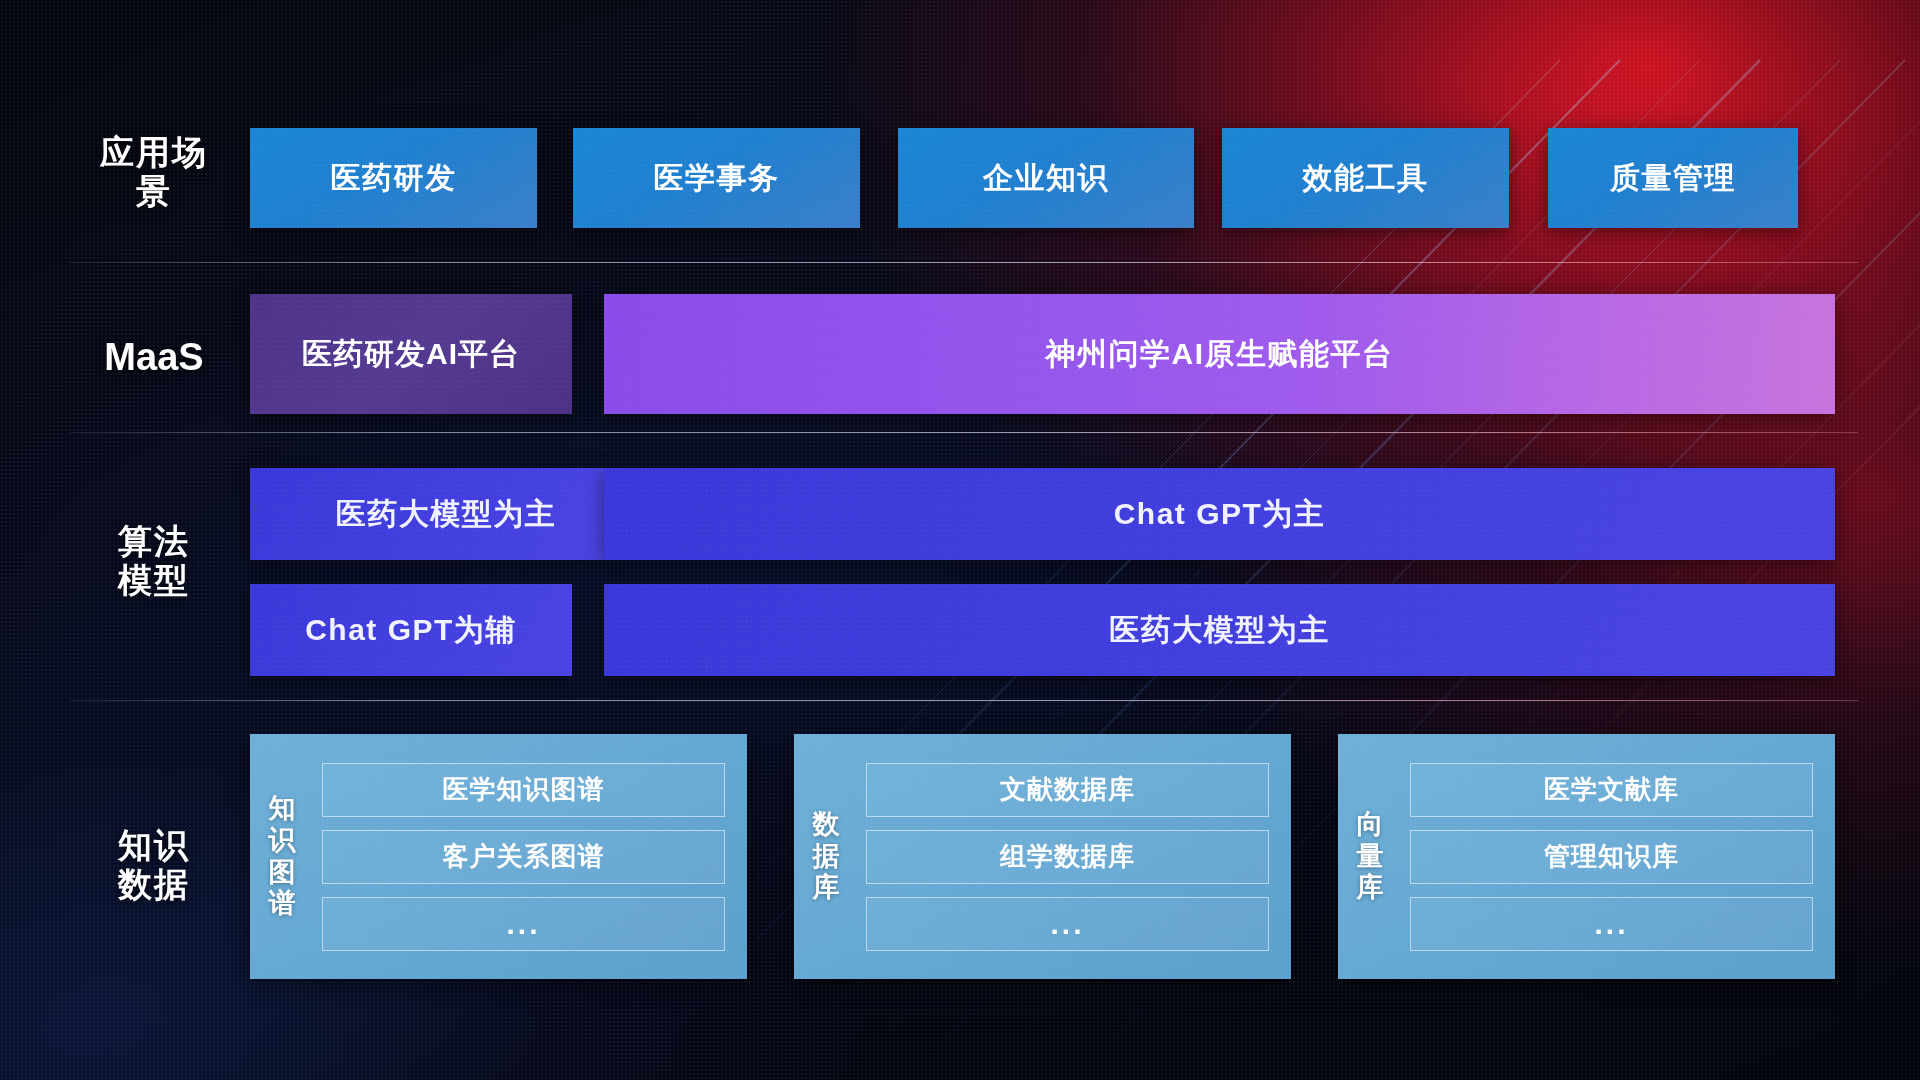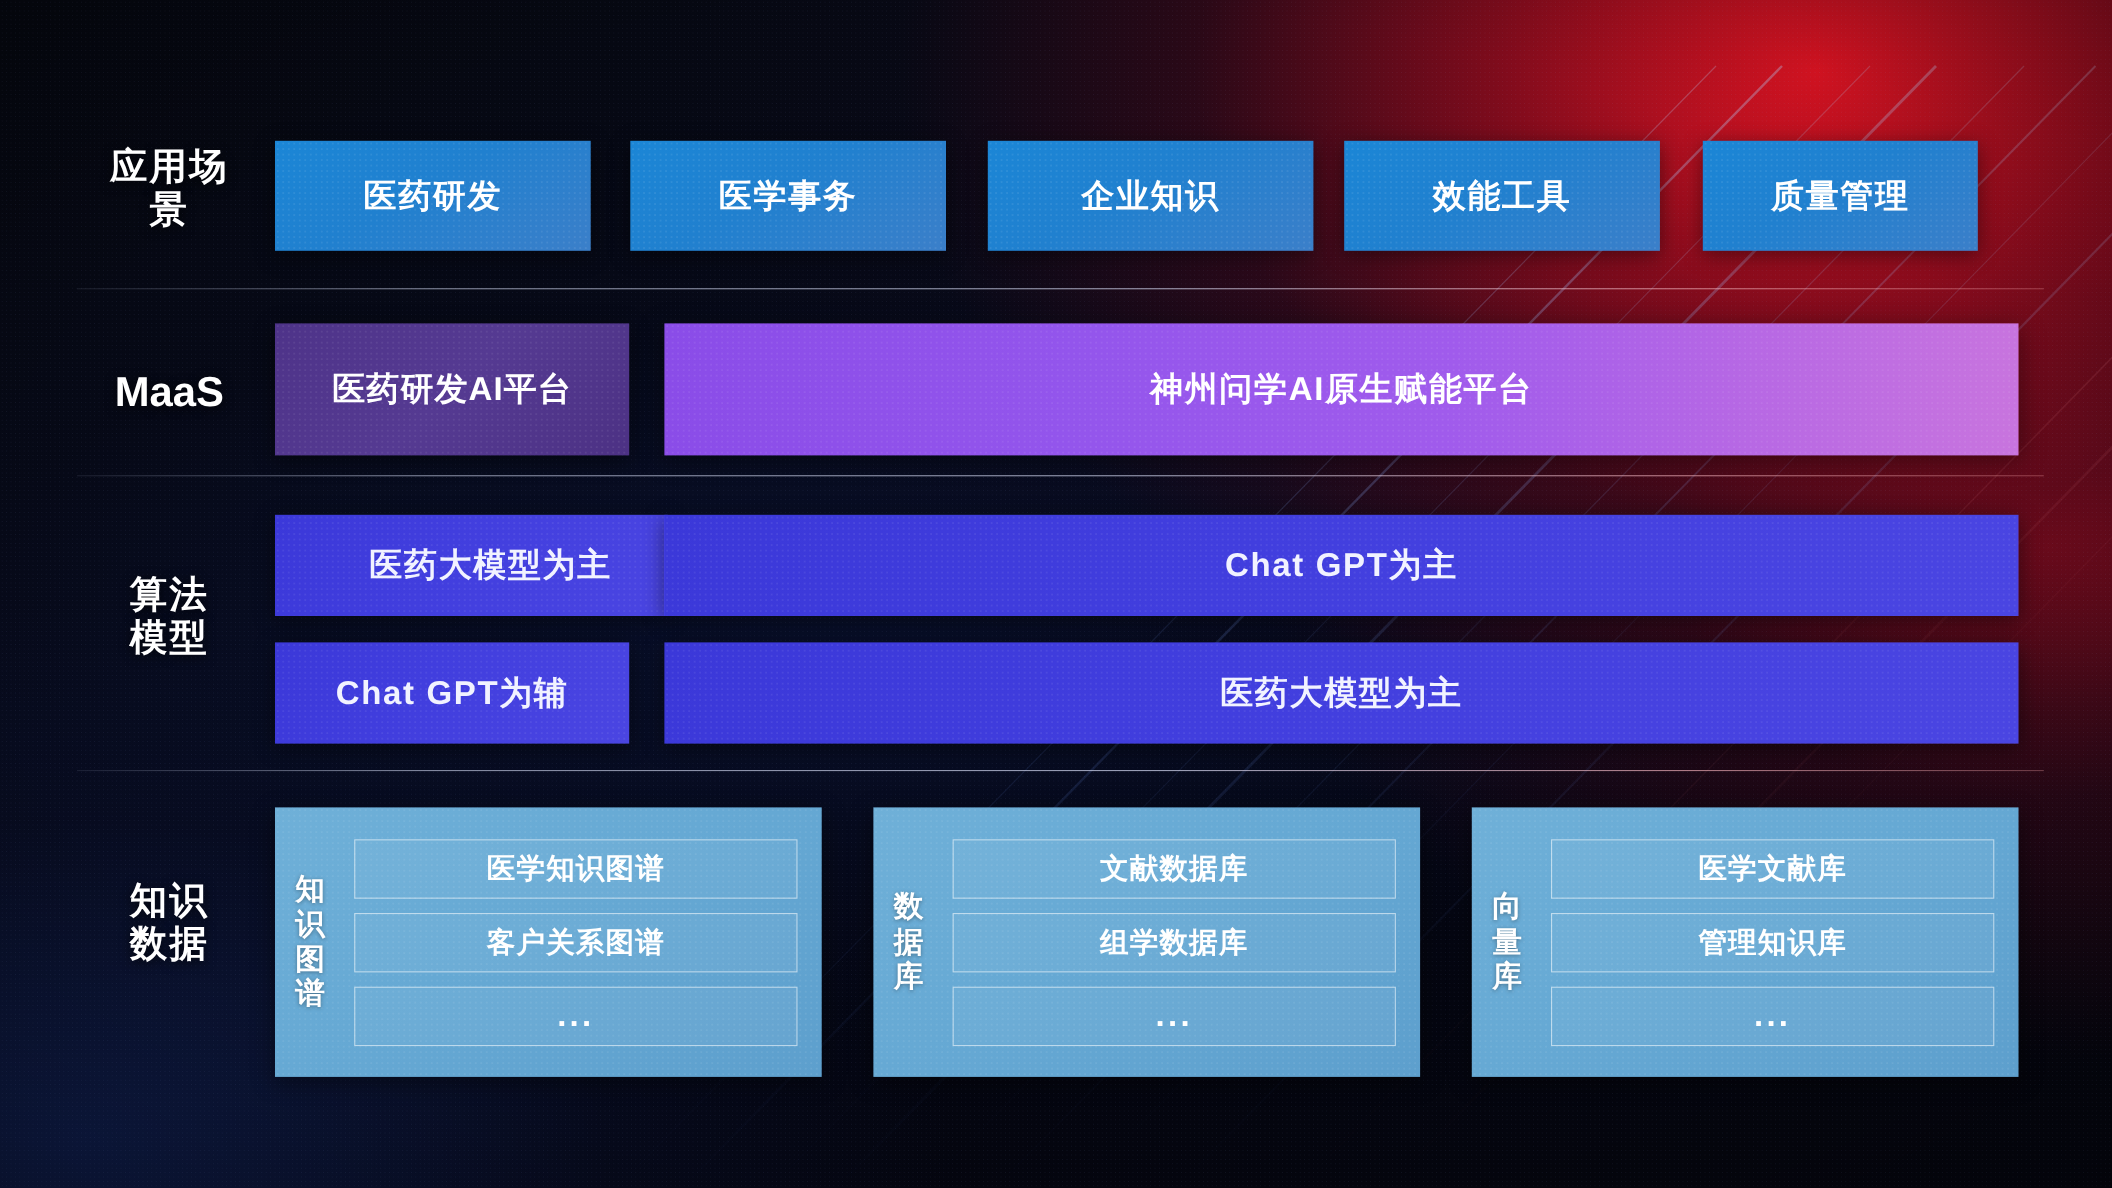--- a/index.html
+++ b/index.html
@@ -212,21 +212,21 @@
   </div>
   <div class="algo-box" style="left:250px;top:584px;width:322px;">
     <span>Chat GPT为辅</span>
   </div>
   <div class="algo-box" style="left:604px;top:584px;width:1231px;">
     <span>医药大模型为主</span>
   </div>
 
   <div class="row-divider" style="top:700px;"></div>
 
-  <div class="row-label" style="top:800px;">
+  <div class="row-label" style="top:826px;">
     <div>知识</div>
     <div>数据</div>
   </div>
 
   <div class="kg-group" style="left:250px;top:734px;width:497px;">
     <div class="kg-vlabel">
         <div>知</div>
         <div>识</div>
         <div>图</div>
         <div>谱</div>

